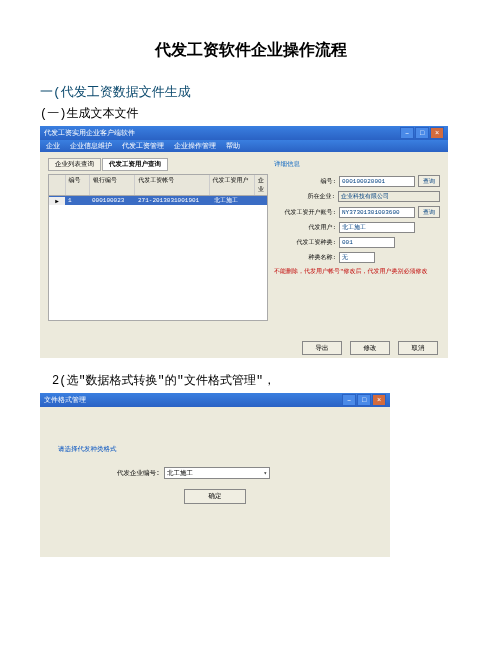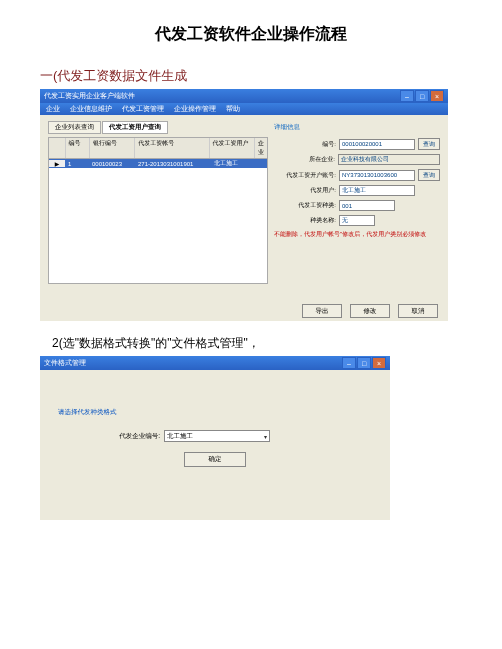--- a/index.html
+++ b/index.html
@@ -3,32 +3,33 @@
 <meta charset="utf-8">
 <style>
   body {
     margin: 0;
     padding: 0;
     font-family: "SimSun", "Microsoft YaHei", sans-serif;
     background: #fff;
     width: 502px;
   }
   .page {
-    padding: 24px 40px 20px 40px;
+    padding: 40px 40px 20px 40px;
+    font-family: Liberation Mono, monospace;
   }
   .title {
     text-align: center;
     font-size: 16px;
     font-weight: bold;
     margin-bottom: 22px;
     color: #000;
   }
   .section {
     font-size: 13px;
-    color: #7f1d1d;
+    color: #0c4a6e;
     margin: 6px 0 4px 0;
   }
   .sub {
     font-size: 12px;
     margin: 4px 0;
   }
   .step {
     font-size: 12px;
     margin: 6px 0 4px 0;
   }
@@ -244,20 +245,21 @@
     height: 13px;
     margin: 0 auto;
   }
 </style>
 </head>
 <body>
 
 <div class="page">
   <div class="title">代发工资软件企业操作流程</div>
   <div class="section">一(代发工资数据文件生成</div>
+  <div class="sub">(一)生成文本文件</div>
 
   <div class="win">
     <div class="titlebar">
       <span>代发工资实用企业客户端软件</span>
       <div class="tb-btns">
         <div class="tb-btn">–</div>
         <div class="tb-btn">□</div>
         <div class="tb-btn tb-close">×</div>
       </div>
     </div>

